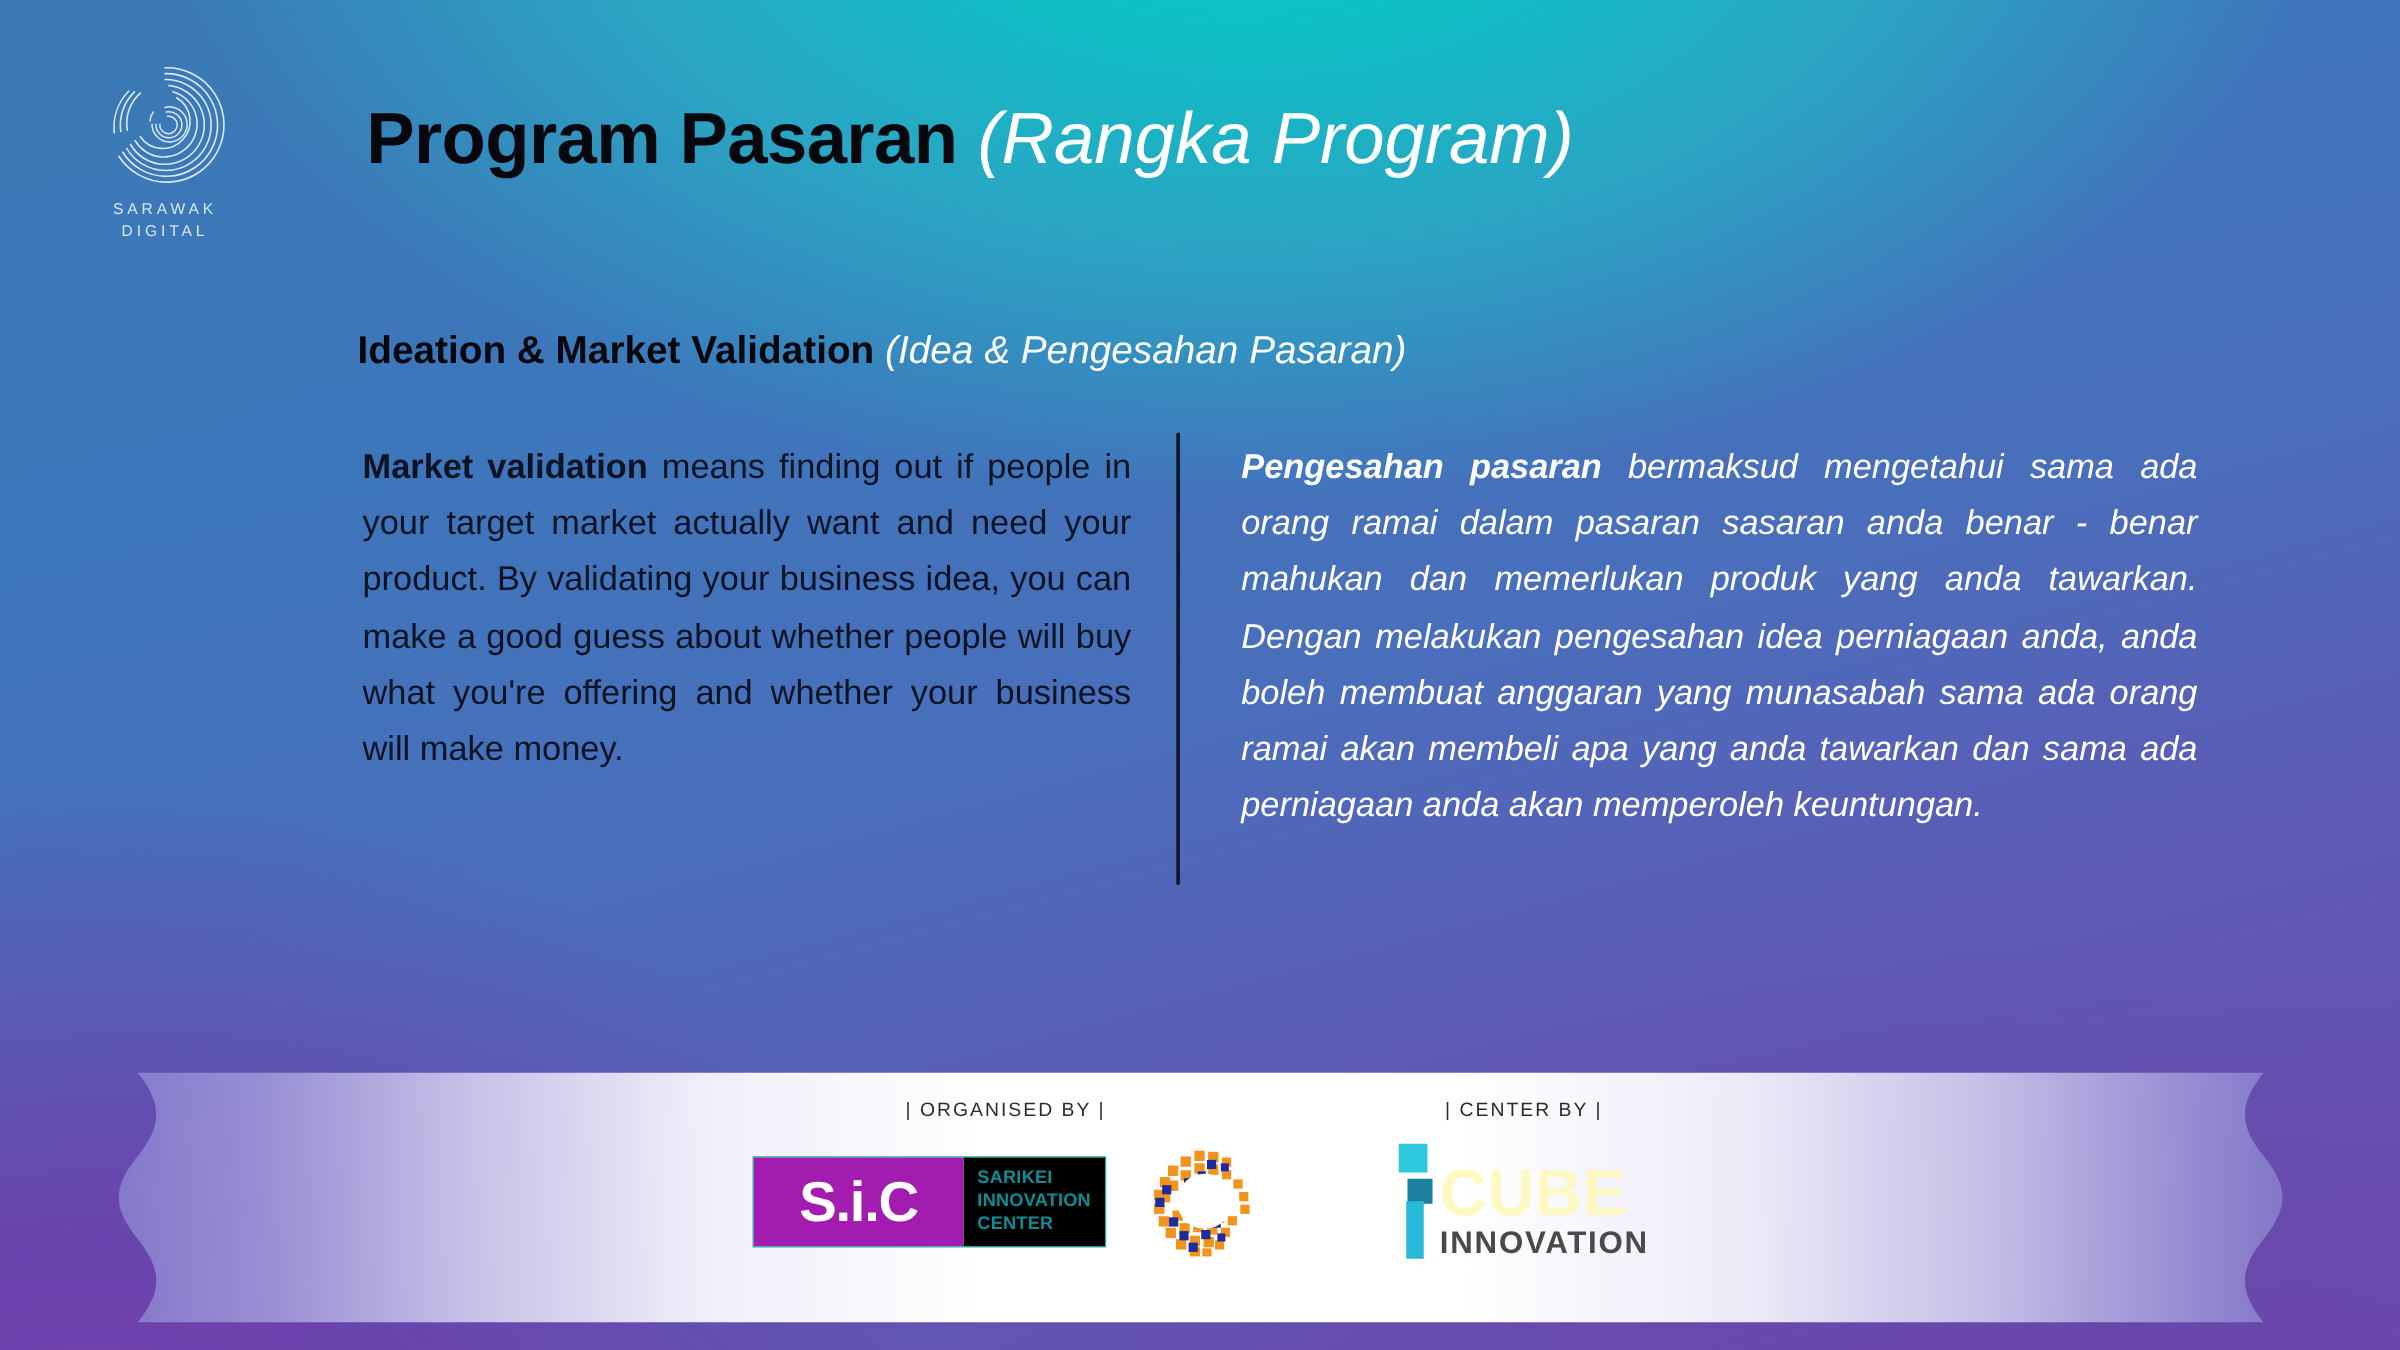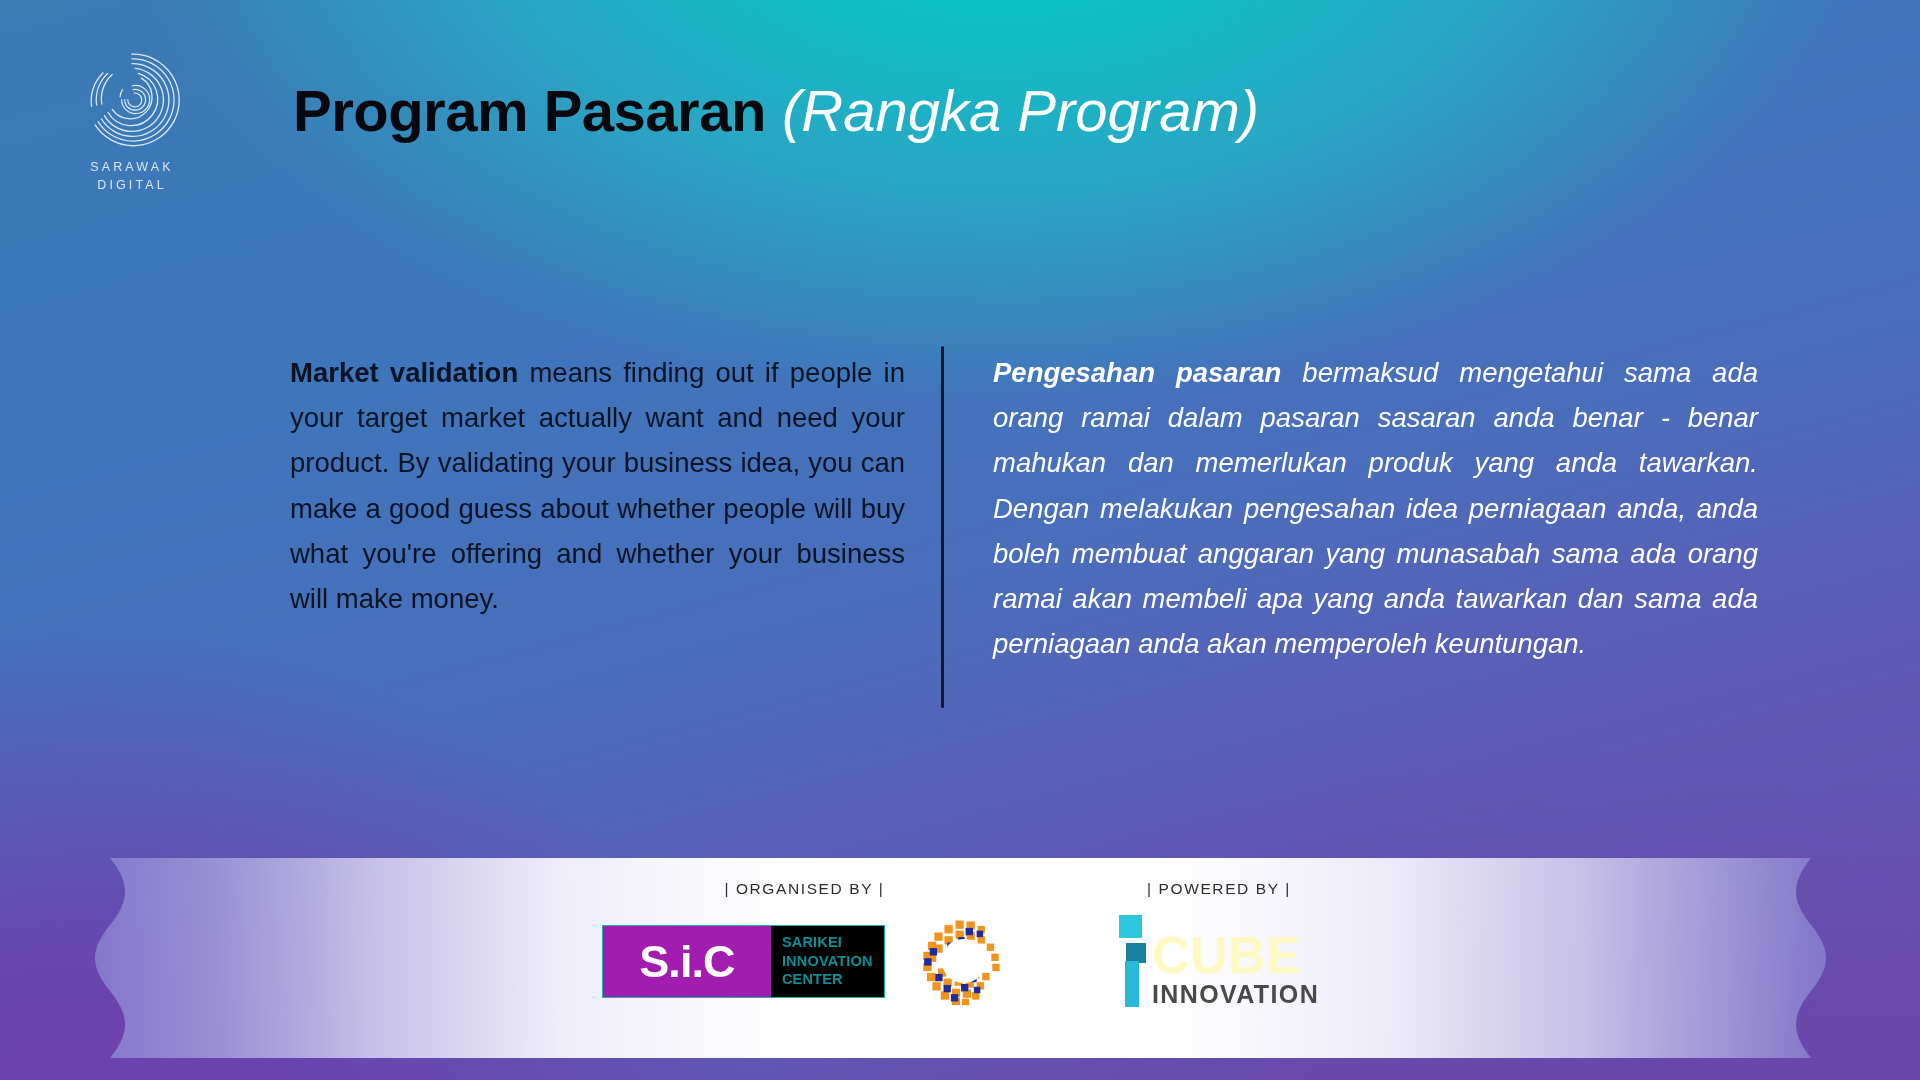--- a/index.html
+++ b/index.html
@@ -140,20 +140,24 @@
       <span>SARAWAK</span><br>
       <span>DIGITAL</span>
     </div>
   </div>
 
   <div id="title-row">
     <span id="title-en">Program Pasaran</span>
     <span id="title-ms">(Rangka Program)</span>
   </div>
 
+  <div id="subtitle-row">
+    <span id="subtitle-en">Ideation &amp; Market Validation</span>
+    <span id="subtitle-ms">(Idea &amp; Pengesahan Pasaran)</span>
+  </div>
 
   <div id="col-left">
     <b>Market validation</b><span> means finding out if people in your target market actually want and need your product. By validating your business idea, you can make a good guess about whether people will buy what you're offering and whether your business will make money.</span>
   </div>
 
   <div class="divider"></div>
 
   <div id="col-right">
     <b>Pengesahan pasaran</b><span> bermaksud mengetahui sama ada orang ramai dalam pasaran sasaran anda benar - benar mahukan dan memerlukan produk yang anda tawarkan. Dengan melakukan pengesahan idea perniagaan anda, anda boleh membuat anggaran yang munasabah sama ada orang ramai akan membeli apa yang anda tawarkan dan sama ada perniagaan anda akan memperoleh keuntungan.</span>
   </div>
@@ -256,21 +260,21 @@
                 <rect x="64" y="78" width="7" height="7"></rect>
               </g>
               <circle cx="53" cy="50" r="24" fill="#ffffff"></circle>
             </svg>
           </div>
 
         </div>
       </div>
 
       <div class="group">
-        <div class="group-label">| POWERED BY |</div>
+        <div class="group-label">| CENTER BY |</div>
         <div class="logo-row">
           <div class="icube">
             <div class="icube-i">
               <div class="icube-dot"></div>
               <div class="icube-dot2"></div>
               <div class="icube-stem"></div>
             </div>
             <div class="icube-text">
               <div class="icube-cube">CUBE</div>
               <div class="icube-inn">INNOVATION</div>

